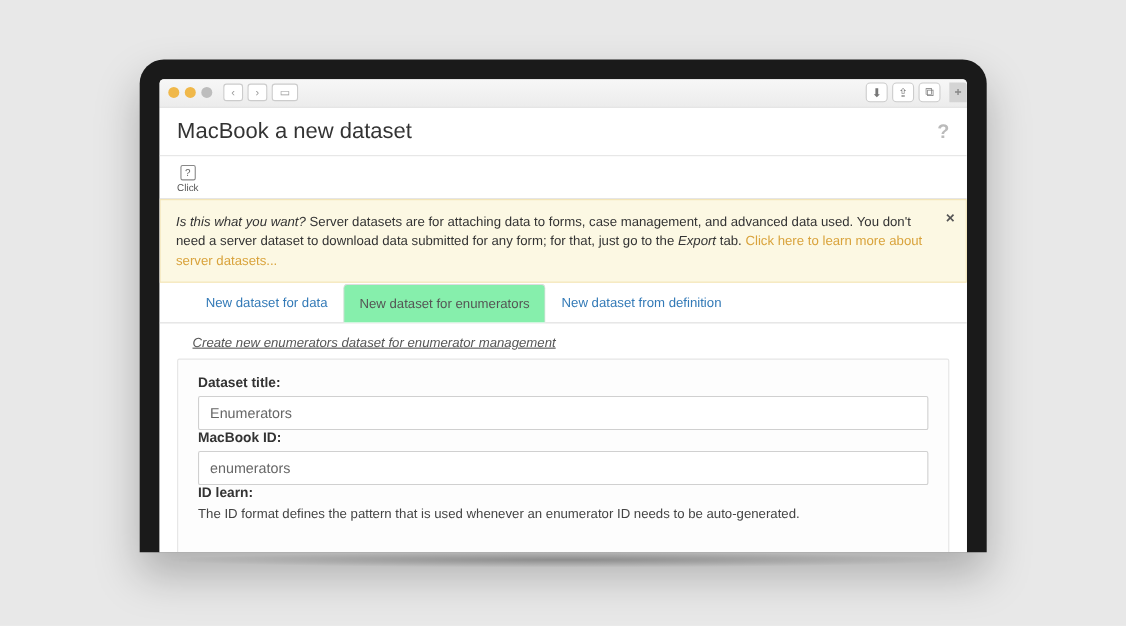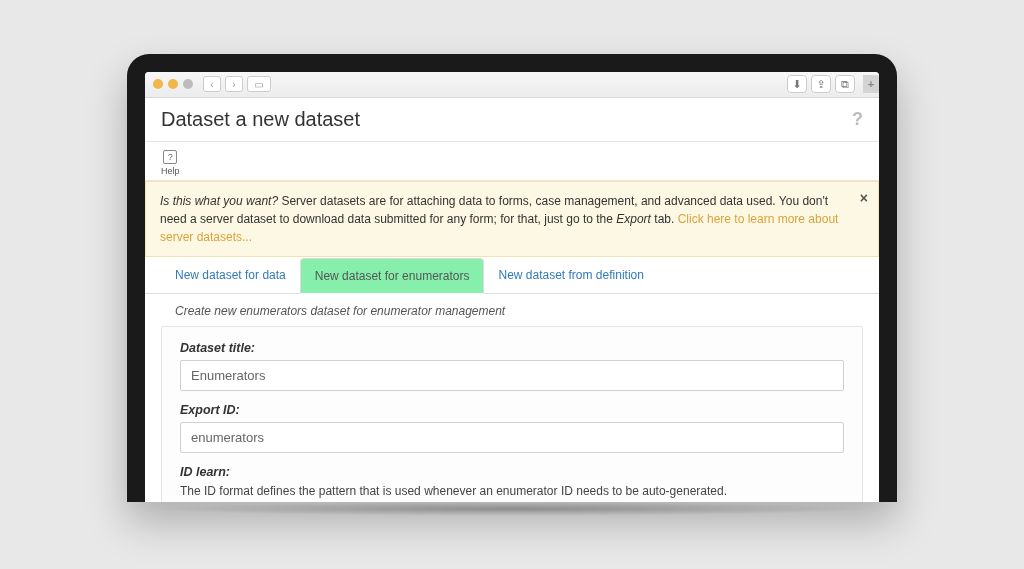--- a/index.html
+++ b/index.html
@@ -80,38 +80,38 @@
   }
   .help-cell{display:inline-flex;flex-direction:column;align-items:center;gap:2px;font-size:9px;color:#555;}
   .help-cell .hicon{width:14px;height:14px;border:1px solid #888;border-radius:2px;display:flex;align-items:center;justify-content:center;font-size:9px;color:#666;}
   .alert{
     background:#fcf8e3;border:1px solid #f2e3b3;
     padding:10px 28px 10px 14px;font-size:12px;line-height:1.5;position:relative;margin:0 0 0 0;
   }
   .alert .close{position:absolute;top:6px;right:10px;font-size:14px;color:#555;cursor:pointer;font-weight:bold;}
   .alert a{color:#d9a33c;text-decoration:none;}
   .tabs{
-    display:flex;border-bottom:1px solid #ddd;padding:0 16px;font-size:12px;
+    display:flex;border-bottom:1px solid #ddd;padding:0 28px;font-size:12px;
   }
   .tab{
     padding:10px 14px;color:#337ab7;cursor:pointer;position:relative;top:1px;
   }
   .tab.active{
     color:#555;border:1px solid #ddd;border-bottom-color:#fff;border-radius:4px 4px 0 0;background:#86efac;
   }
   .tab-body{
     padding:10px 16px 0 16px;flex:1;overflow:hidden;
   }
-  .tab-caption{font-style:italic;font-size:12px;color:#555;margin:0 0 8px 14px;}
+  .tab-caption{font-style:italic;font-size:12px;color:#555;margin:0 0 8px 14px;text-decoration:underline;}
   .form-box{
     border:1px solid #e5e5e5;background:#fdfdfd;padding:14px 18px 6px;border-radius:2px;
   }
-  .form-box label.lbl{font-weight:bold;font-size:12.5px;display:block;margin-bottom:5px;font-style:italic;}
+  .form-box label.lbl{font-weight:bold;font-size:12.5px;display:block;margin-bottom:5px;}
   .text-input{
-    width:100%;border:1px solid #d0d0d0;border-radius:2px;padding:7px 10px;font-size:13px;color:#666;background:#fff;margin-bottom:12px;
+    width:100%;border:1px solid #d0d0d0;border-radius:2px;padding:7px 10px;font-size:13px;color:#666;background:#fff;margin-bottom:0;
   }
   .sub-caption{font-size:12px;color:#444;margin-bottom:28px;}
 
   
   .base{
     background:linear-gradient(#dcdcdc,#bfbfbf);
     height:22px;
     border-radius: 0 0 4px 4px / 0 0 4px 4px;
     box-shadow: 0 10px 18px rgba(0,0,0,0.25);
     position:relative;
@@ -147,28 +147,28 @@
         <div class="nav-btn" style="width:24px;">▭</div>
         <div class="spacer"></div>
         <div class="tool-btn">⬇</div>
         <div class="tool-btn">⇪</div>
         <div class="tool-btn">⧉</div>
         <div class="plus-tab">+</div>
       </div>
 
       <div class="page">
         <div class="page-header">
-          <h1>Dataset a new dataset</h1>
+          <h1>MacBook a new dataset</h1>
           <span class="help-q">?</span>
         </div>
 
         <div class="help-row">
           <div class="help-cell">
             <span class="hicon">?</span>
-            <span>Help</span>
+            <span>Click</span>
           </div>
         </div>
 
         <div class="alert">
           <span class="close">×</span>
           <em>Is this what you want?</em>
           <span> Server datasets are for attaching data to forms, case management, and advanced data used. You don't need a server dataset to download data submitted for any form; for that, just go to the </span>
           <em>Export</em>
           <span> tab. </span>
           <a href="#">Click here to learn more about server datasets...</a>
@@ -180,21 +180,21 @@
           <div class="tab">New dataset from definition</div>
         </div>
 
         <div class="tab-body">
           <div class="tab-caption">Create new enumerators dataset for enumerator management</div>
 
           <div class="form-box">
             <label class="lbl">Dataset title:</label>
             <input type="text" class="text-input" value="Enumerators" style="">
 
-            <label class="lbl">Export ID:</label>
+            <label class="lbl">MacBook ID:</label>
             <input type="text" class="text-input" value="enumerators" style="">
 
             <label class="lbl">ID learn:</label>
             <div class="sub-caption">The ID format defines the pattern that is used whenever an enumerator ID needs to be auto-generated.</div>
 
             
           </div>
         </div>
 
       </div>

